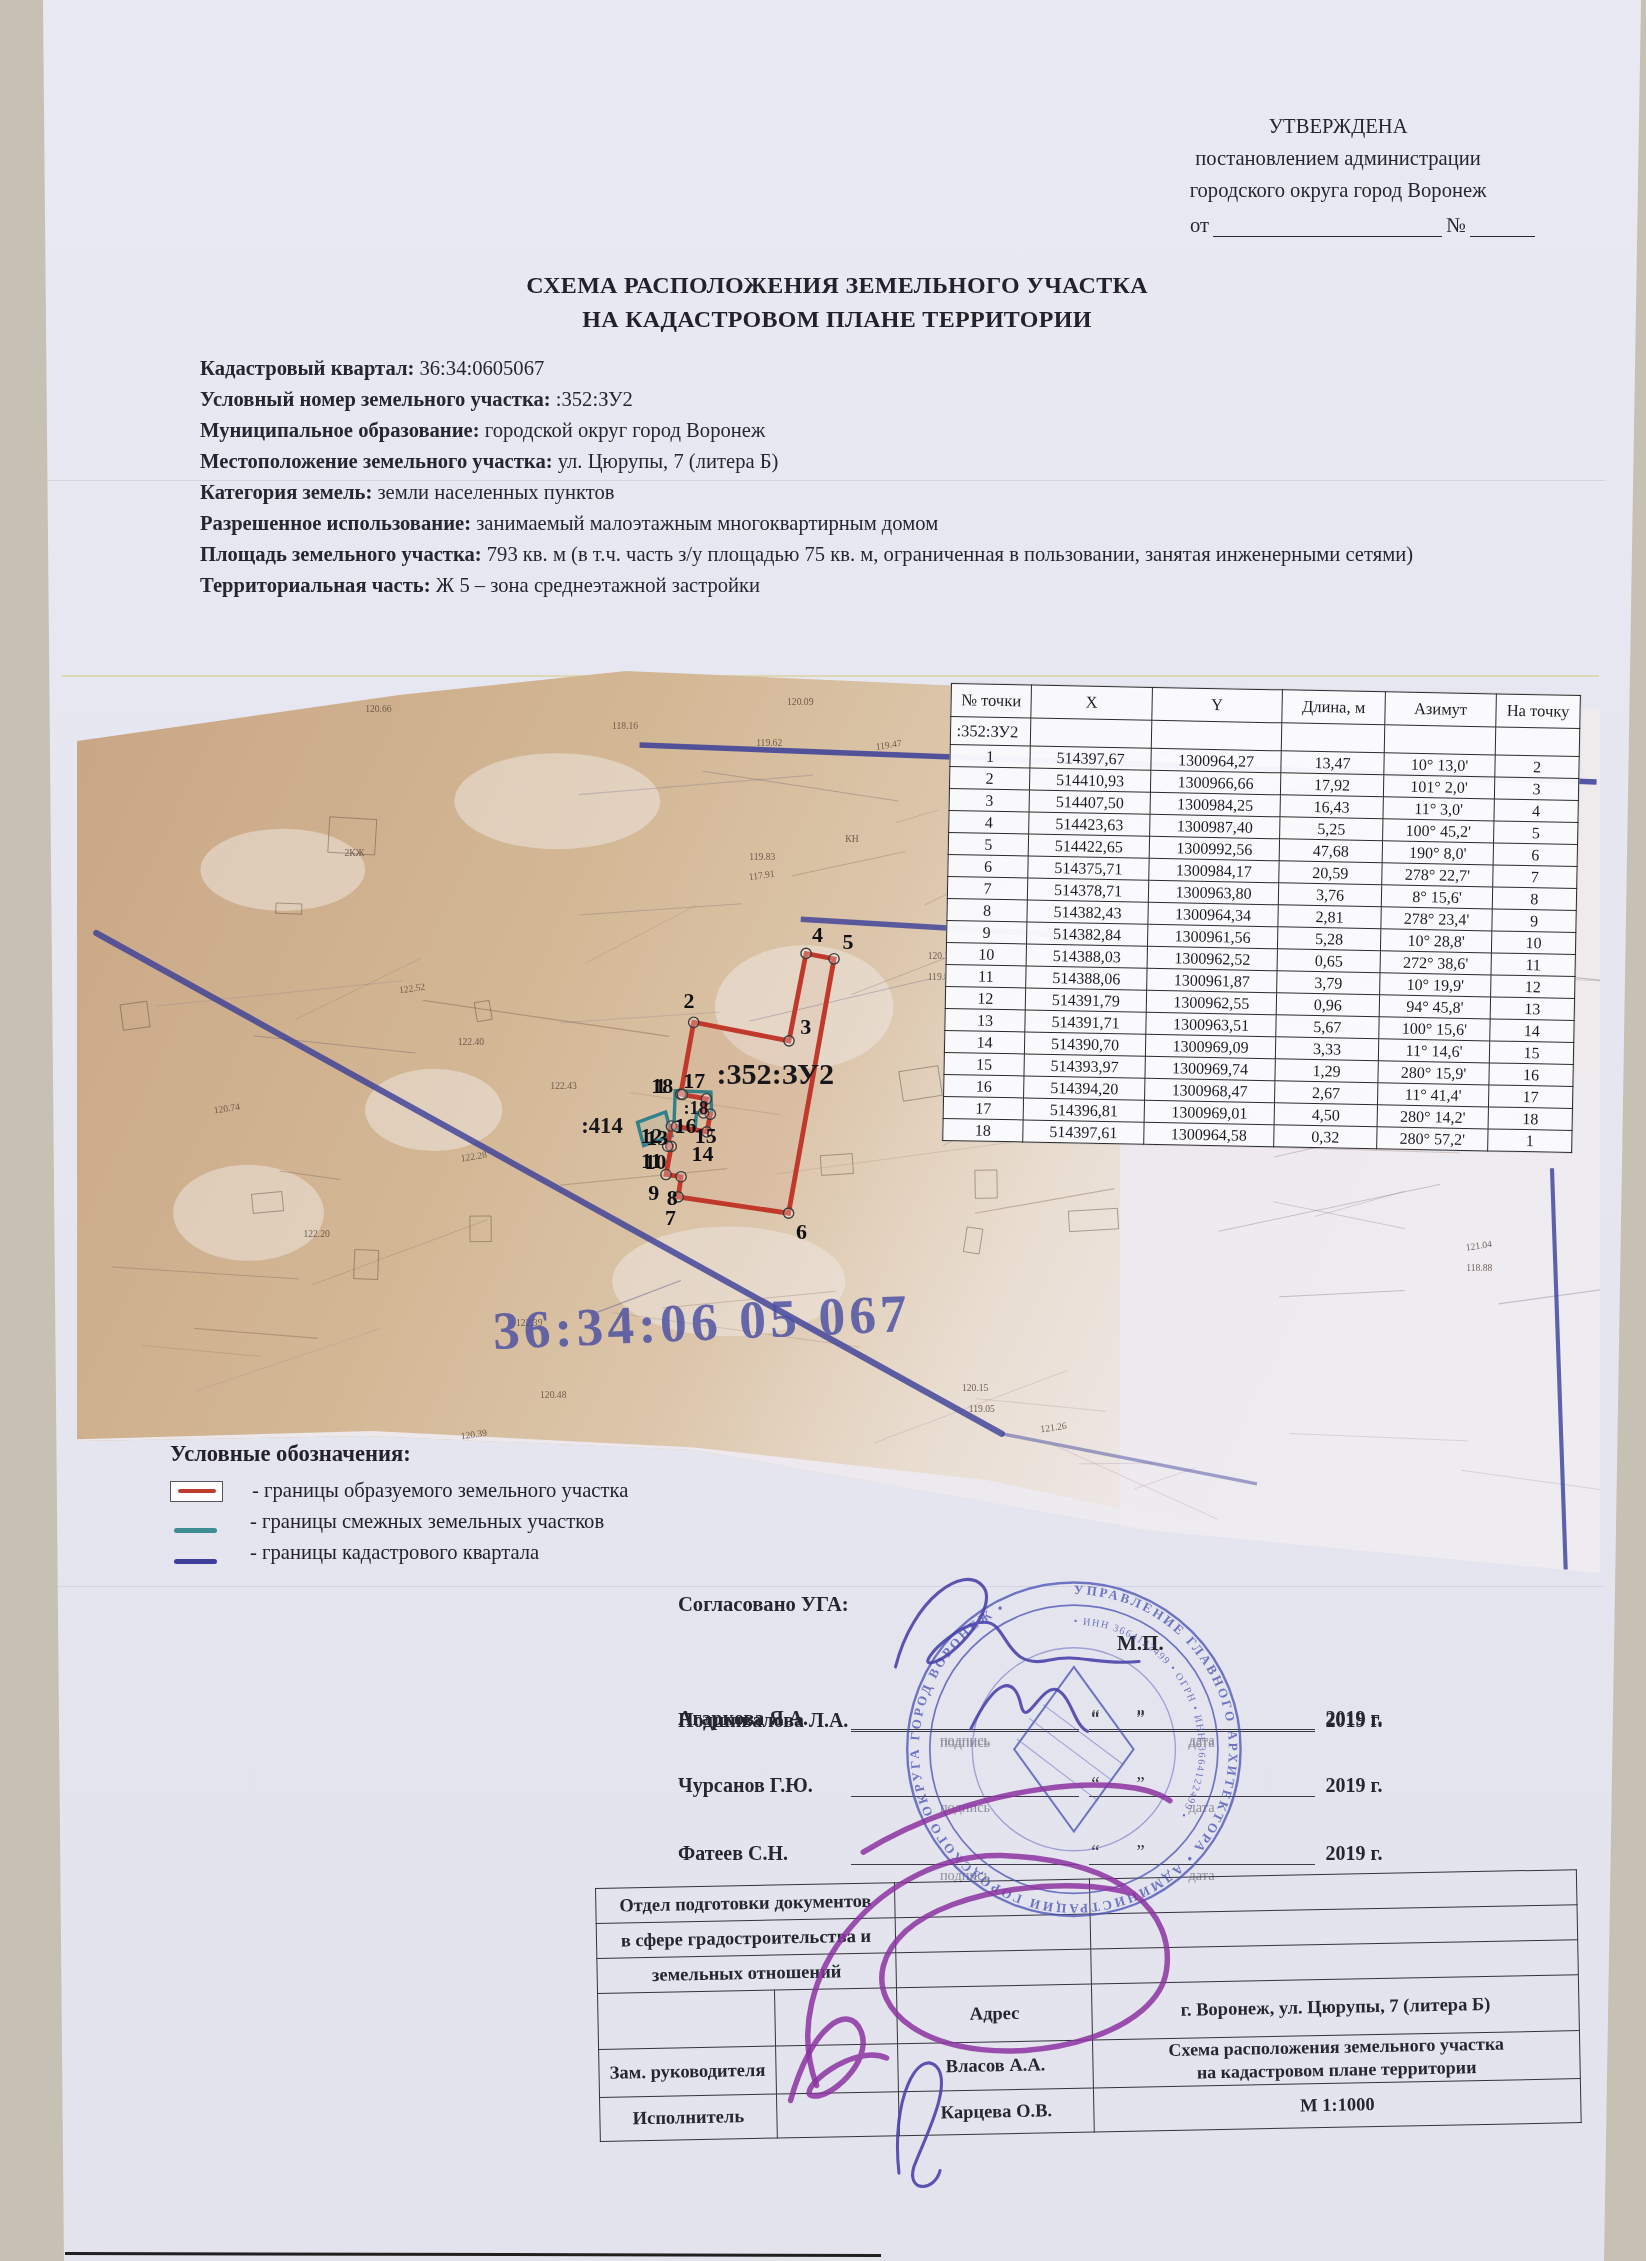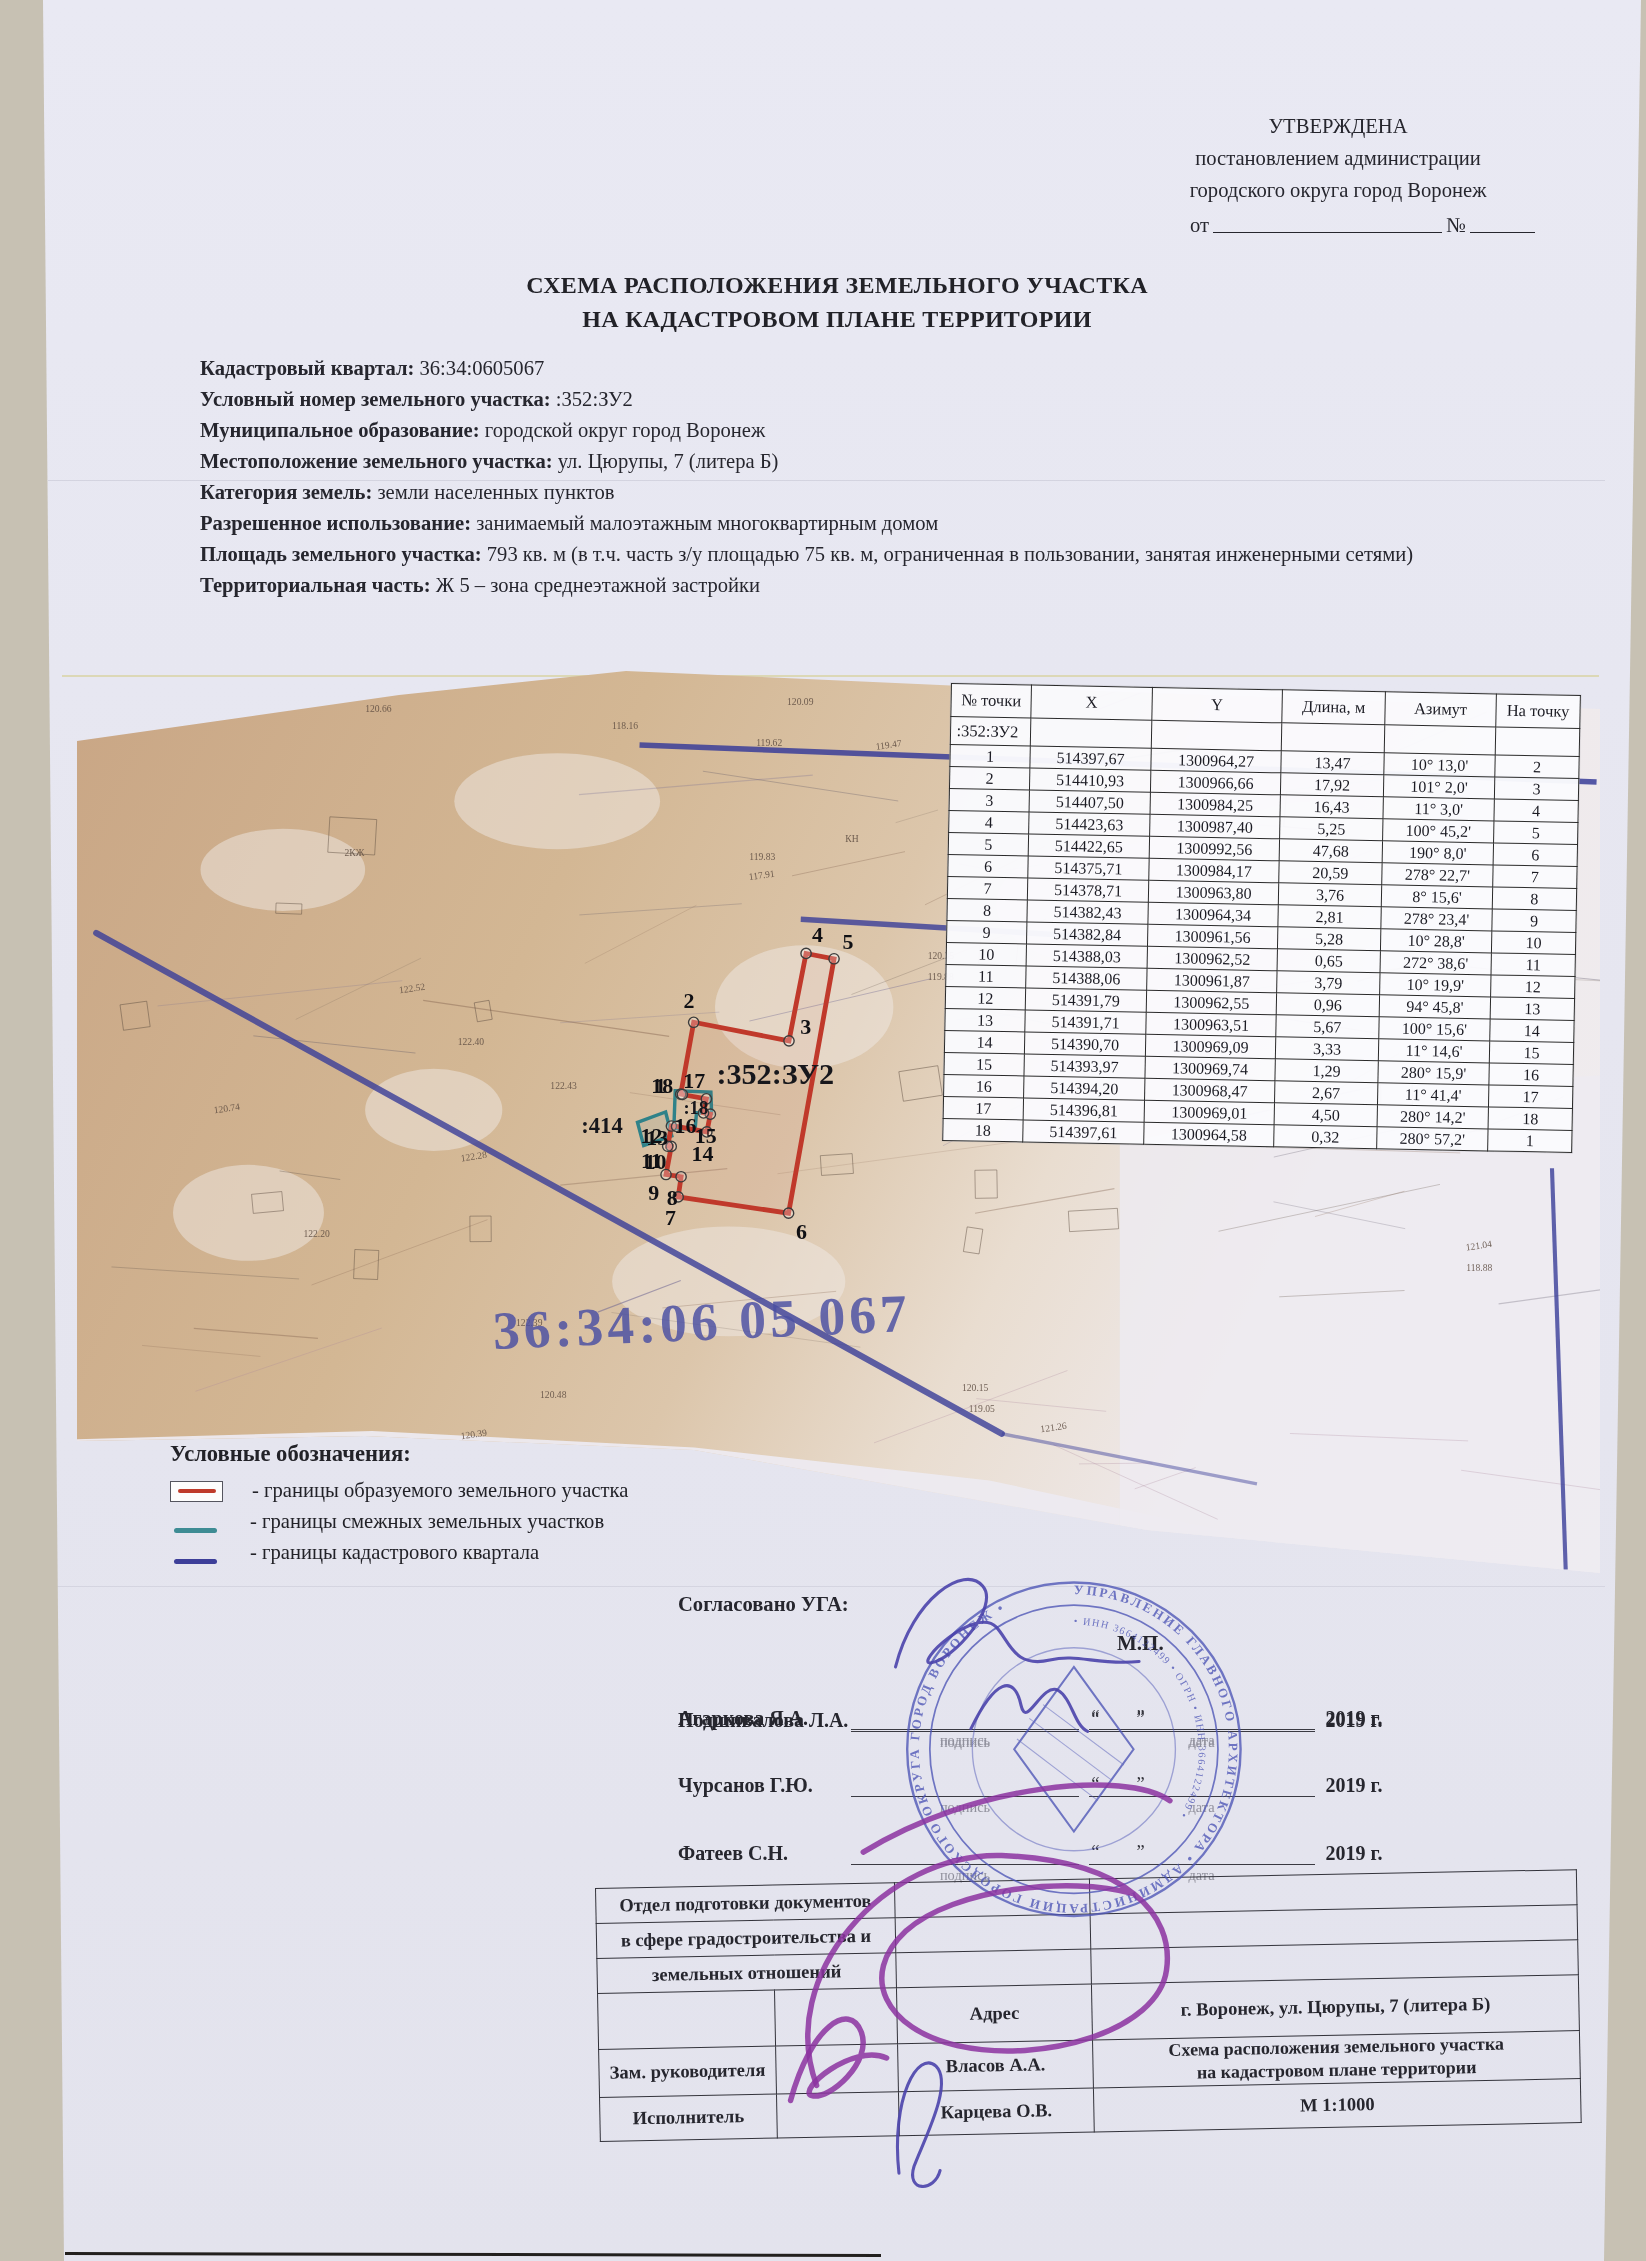--- a/index.html
+++ b/index.html
@@ -6,21 +6,21 @@
   body{width:1647px;height:2261px;background:#c7c1b3;font-family:"Liberation Serif",serif;position:relative;overflow:hidden;}
   #paper{position:absolute;inset:0;clip-path:polygon(43px 0,1641px 0,1604px 2261px,64px 2261px);
          background:linear-gradient(180deg,#e9e9f3 0%,#e6e6f0 45%,#e3e3ed 100%);}
   .edgeL{position:absolute;left:40px;top:0;width:2.1px;height:2261px;background:rgba(60,60,60,.5);transform:rotate(.56deg);transform-origin:top left;}
   .edgeB{position:absolute;left:65px;top:2253px;width:816px;height:3.4px;background:#22201e;transform:rotate(.15deg);}
   .hl-y{position:absolute;left:62px;top:675px;width:1537px;height:2.1px;background:rgba(205,195,95,.4);}
   .hl-g1{position:absolute;left:48px;top:480px;width:1557px;height:0.7px;background:rgba(120,120,145,.18);}
   .hl-g2{position:absolute;left:48px;top:1586px;width:1557px;height:0.7px;background:rgba(120,120,145,.14);}
 
   .approval{position:absolute;left:1094px;top:110px;width:488px;text-align:center;font-size:20.6px;line-height:32px;color:#26262e;}
-  .approval .ln4{display:flex;align-items:flex-start;padding:0 43px 0 96px;margin-top:2.7px;}
+  .approval .ln4{display:flex;align-items:center;padding:0 43px 0 96px;margin-top:2.7px;}
   .ul{flex:1;border-bottom:1.4px solid #26262e;height:23px;margin:0 4.1px;}
   .ul.short{flex:0 0 65px;}
 
   .title{position:absolute;left:110px;top:268px;width:1454px;text-align:center;font-weight:bold;font-size:24px;line-height:34px;letter-spacing:0.3px;color:#222228;}
 
   .props{position:absolute;left:200px;top:353px;width:1365px;font-size:20.6px;line-height:31px;color:#26262e;}
   .props b{font-weight:bold;}
 
   .scale{position:absolute;left:0;top:621px;width:1640px;text-align:center;font-size:23px;font-weight:bold;color:#222228;}
 

